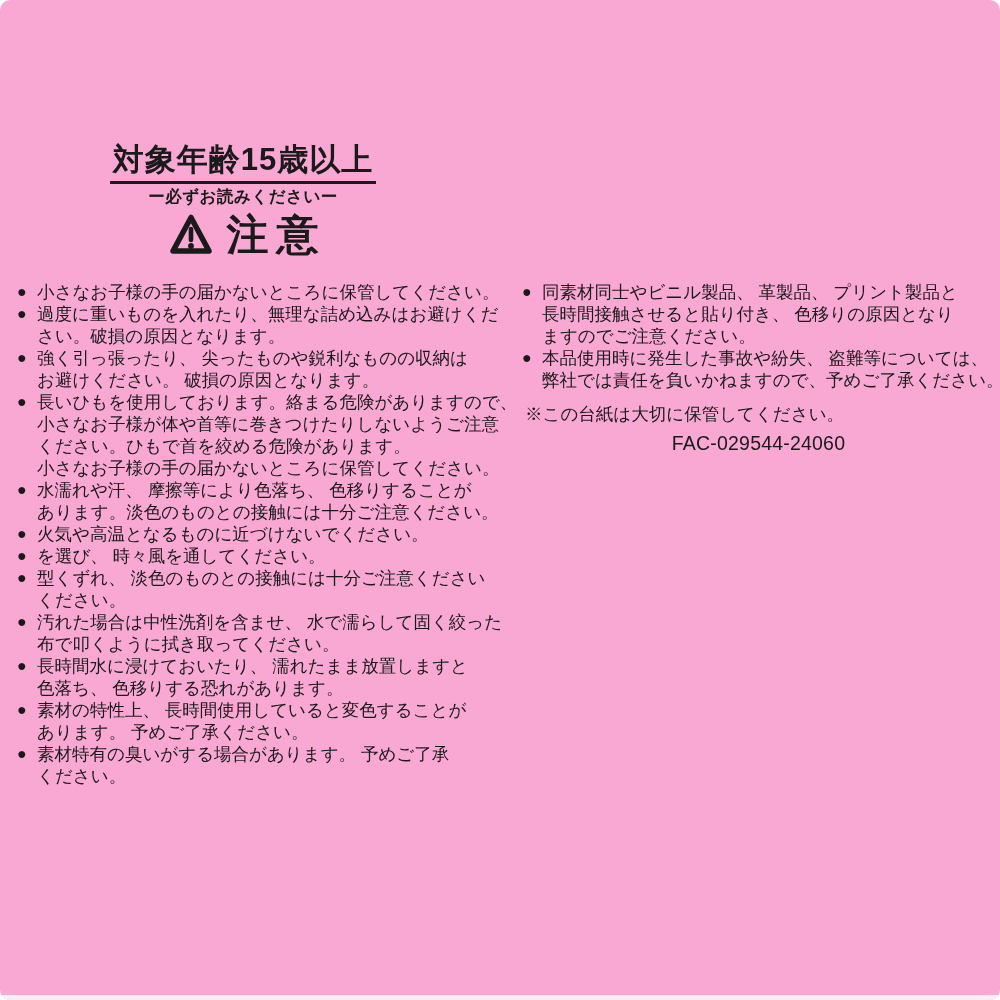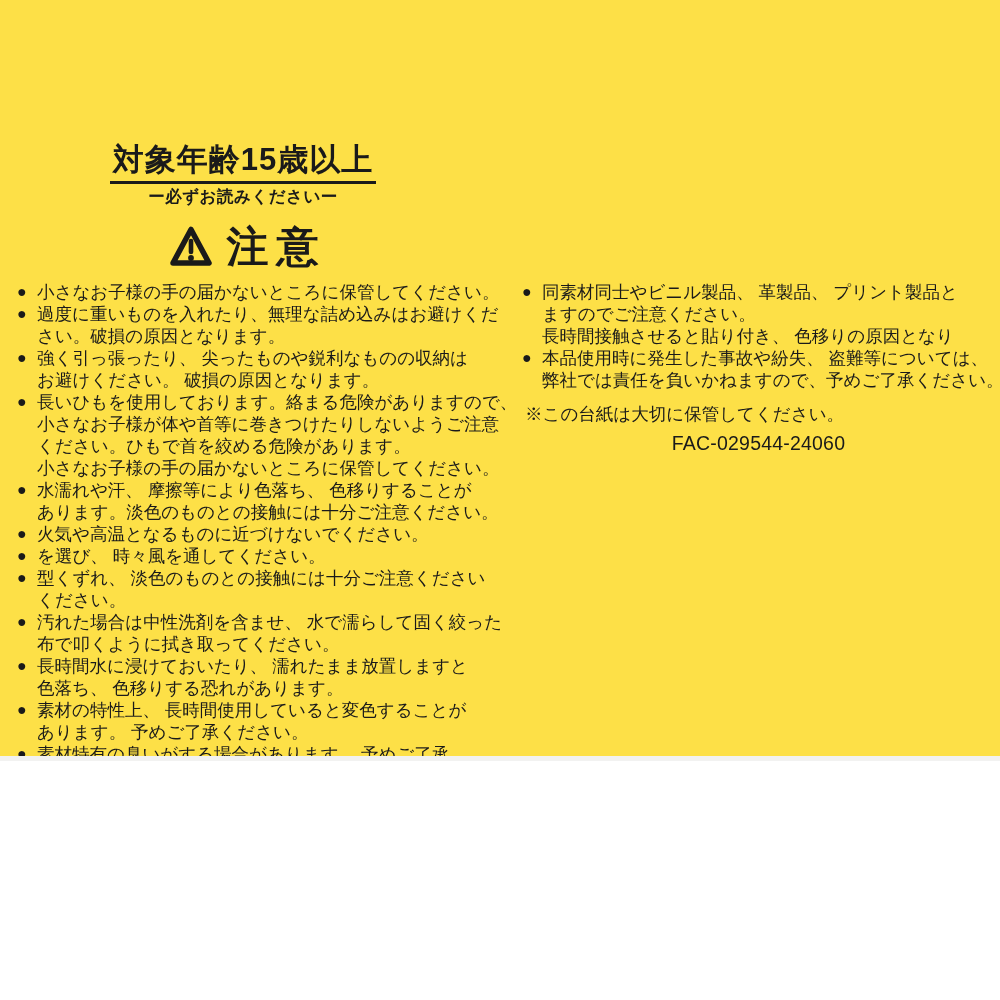--- a/index.html
+++ b/index.html
@@ -4,23 +4,24 @@
 <style>
   html, body { margin: 0; padding: 0; }
   body {
     width: 1000px; height: 1000px;
     background: #ffffff;
     font-family: "Liberation Sans", sans-serif;
     color: #1a1a1a;
   }
   .page {
     position: relative;
-    width: 1000px; height: 761px;
-    background: #fde047;
+    width: 1000px; height: 1000px;
+    background: #f9a8d4;
     overflow: hidden;
+    border-radius: 10px;
   }
   
   .header {
     position: absolute;
     top: 142px; left: 0;
     width: 486px;
     text-align: center;
   }
   .age-title {
     display: inline-block;
@@ -35,21 +36,21 @@
     font-size: 16.5px;
     letter-spacing: 0.5px;
     margin-top: 2px;
     font-weight: bold;
   }
   .caution-row {
     display: flex;
     align-items: center;
     justify-content: center;
     gap: 13px;
-    margin-top: 16px;
+    margin-top: 4px;
   }
   .caution-icon svg { display: block; }
   .caution-title {
     font-size: 42px;
     font-weight: bold;
     letter-spacing: 8px;
     margin-right: -8px;
     line-height: 1;
   }
   
@@ -206,22 +207,22 @@
     </div>
 
   </div>
 
   <div class="col col-right">
 
     <div class="item">
       <span class="bullet">●</span>
       <div class="lines">
         <div class="line">同素材同士やビニル製品、 革製品、 プリント製品と</div>
+        <div class="line">長時間接触させると貼り付き、 色移りの原因となり</div>
         <div class="line">ますのでご注意ください。</div>
-        <div class="line">長時間接触させると貼り付き、 色移りの原因となり</div>
       </div>
     </div>
 
     <div class="item">
       <span class="bullet">●</span>
       <div class="lines">
         <div class="line">本品使用時に発生した事故や紛失、 盗難等については、</div>
         <div class="line">弊社では責任を負いかねますので、予めご了承ください。</div>
       </div>
     </div>

